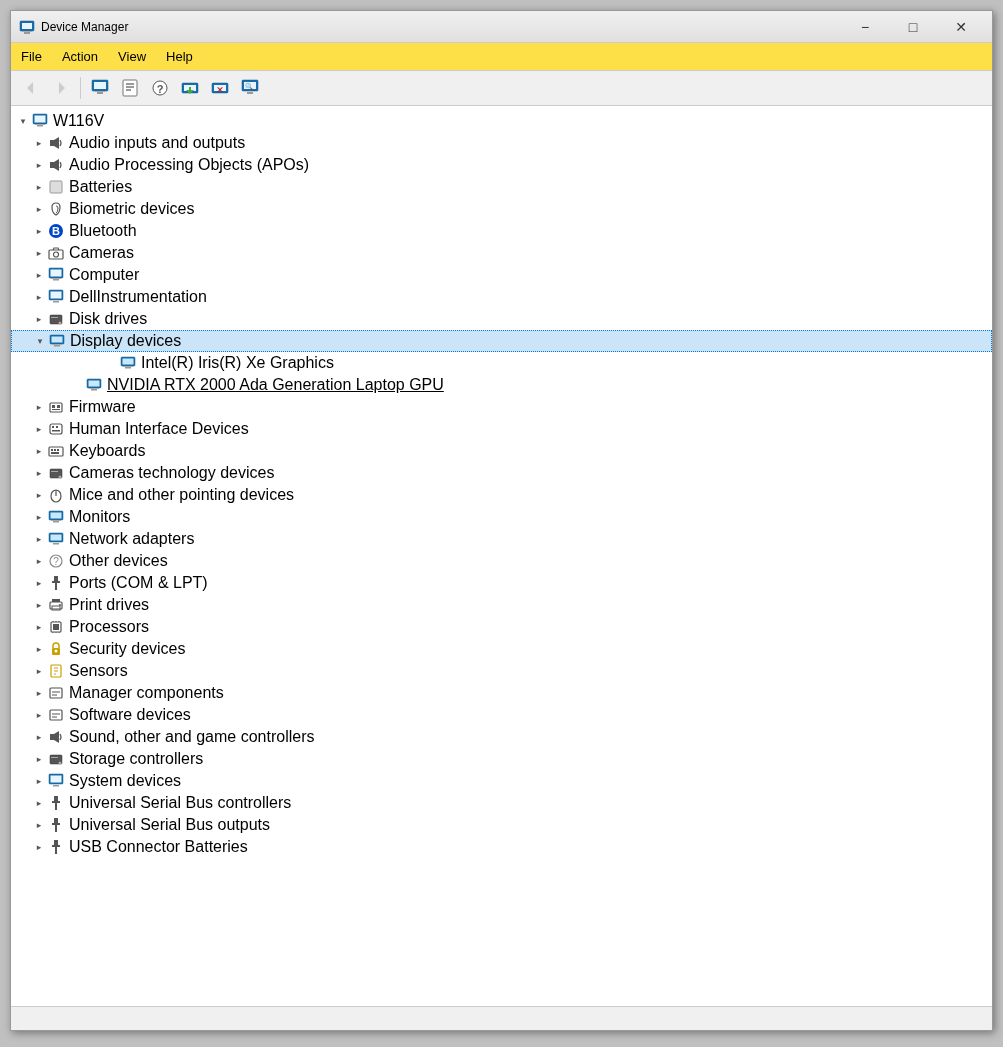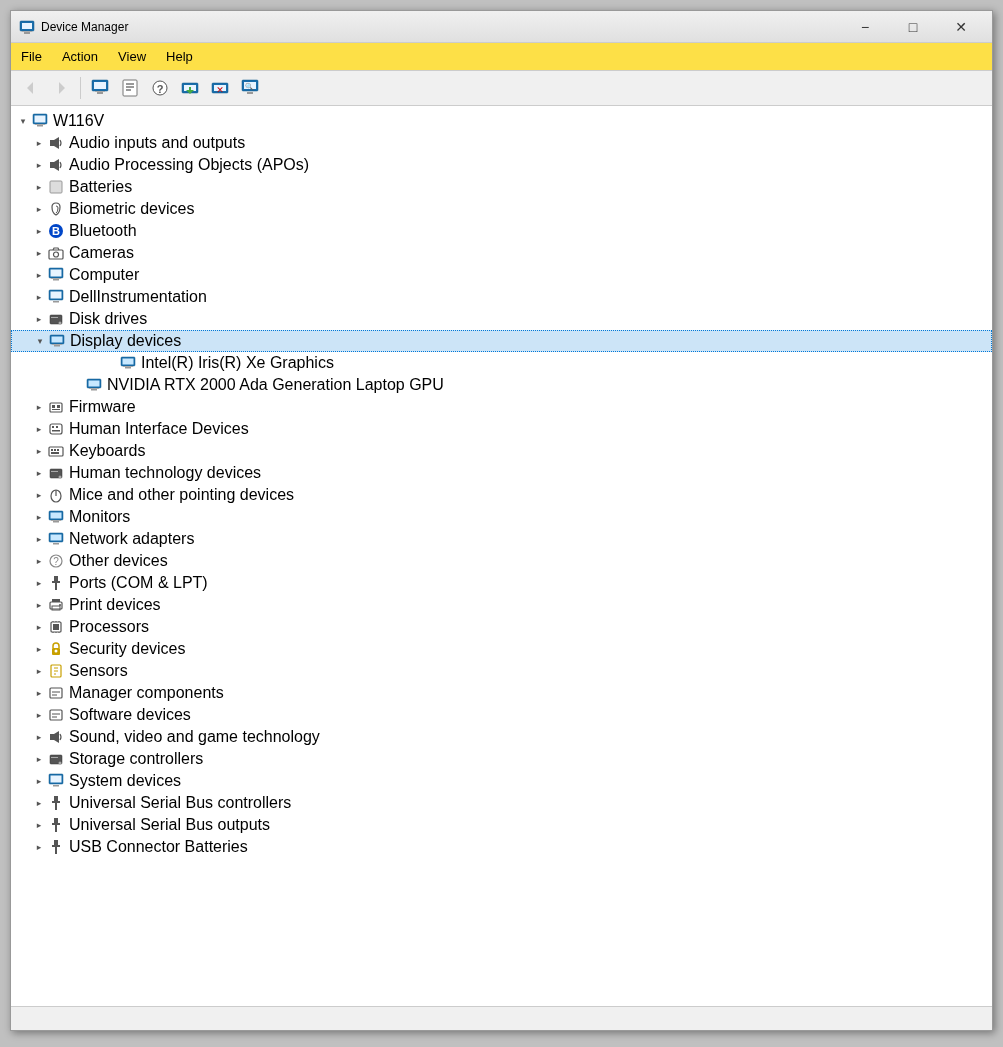--- a/index.html
+++ b/index.html
@@ -370,21 +370,21 @@
             <div class="item-icon">
               <svg width="16" height="16" viewBox="0 0 16 16">
                 <rect x="1" y="2" width="14" height="9" rx="1" fill="#1a6eab" stroke="#0d5a8e" stroke-width="0.5"></rect>
                 <rect x="2.5" y="3.5" width="11" height="6" fill="#c8e8ff"></rect>
                 <rect x="5" y="12" width="6" height="1.5" fill="#999"></rect>
                 <rect x="3" y="11" width="10" height="1" fill="#aaa"></rect>
               </svg>
             </div>
             <span class="item-label">Intel(R) Iris(R) Xe Graphics</span>
           </div>
-          <div class="tree-item" style="padding-left: 58px;">
+          <div class="tree-item" style="padding-left: 58px; text-decoration: underline;">
             <div class="expand-btn" style="visibility: hidden;"></div>
             <div class="item-icon">
               <svg width="16" height="16" viewBox="0 0 16 16">
                 <rect x="1" y="2" width="14" height="9" rx="1" fill="#1a6eab" stroke="#0d5a8e" stroke-width="0.5"></rect>
                 <rect x="2.5" y="3.5" width="11" height="6" fill="#c8e8ff"></rect>
                 <rect x="5" y="12" width="6" height="1.5" fill="#999"></rect>
                 <rect x="3" y="11" width="10" height="1" fill="#aaa"></rect>
               </svg>
             </div>
             <span class="item-label">NVIDIA RTX 2000 Ada Generation Laptop GPU</span>
@@ -428,21 +428,21 @@
           </div>
           <div class="tree-item" style="padding-left: 20px;">
             <div class="expand-btn">▸</div>
             <div class="item-icon">
               <svg width="16" height="16" viewBox="0 0 16 16">
                 <rect x="2" y="4" width="12" height="9" rx="1" fill="#555" stroke="#333" stroke-width="0.5"></rect>
                 <circle cx="12" cy="12" r="1.5" fill="#aaa"></circle>
                 <rect x="3" y="6" width="7" height="1" fill="#aaa"></rect>
               </svg>
             </div>
-            <span class="item-label">Human technology devices</span>
+            <span class="item-label">Cameras technology devices</span>
           </div>
           <div class="tree-item" style="padding-left: 20px;">
             <div class="expand-btn">▸</div>
             <div class="item-icon">
               <svg width="16" height="16" viewBox="0 0 16 16">
                 <ellipse cx="8" cy="9" rx="5" ry="6" fill="none" stroke="#555" stroke-width="1.2"></ellipse>
                 <line x1="8" y1="3" x2="8" y2="9" stroke="#555" stroke-width="1.2"></line>
               </svg>
             </div>
             <span class="item-label">Mice and other pointing devices</span>
@@ -494,21 +494,21 @@
           <div class="tree-item" style="padding-left: 20px;">
             <div class="expand-btn">▸</div>
             <div class="item-icon">
               <svg width="16" height="16" viewBox="0 0 16 16">
                 <rect x="2" y="5" width="12" height="7" rx="1" fill="none" stroke="#555" stroke-width="1.2"></rect>
                 <rect x="4" y="2" width="8" height="3" fill="#555"></rect>
                 <rect x="4" y="9" width="8" height="4" fill="none" stroke="#555" stroke-width="1"></rect>
                 <circle cx="12" cy="8" r="1" fill="#555"></circle>
               </svg>
             </div>
-            <span class="item-label">Print devices</span>
+            <span class="item-label">Print drives</span>
           </div>
           <div class="tree-item" style="padding-left: 20px;">
             <div class="expand-btn">▸</div>
             <div class="item-icon">
               <svg width="16" height="16" viewBox="0 0 16 16">
                 <rect x="3" y="3" width="10" height="10" rx="1" fill="none" stroke="#555" stroke-width="1.2"></rect>
                 <rect x="5" y="5" width="6" height="6" fill="#555"></rect>
                 <line x1="5" y1="2" x2="5" y2="3" stroke="#555" stroke-width="1"></line>
                 <line x1="8" y1="2" x2="8" y2="3" stroke="#555" stroke-width="1"></line>
                 <line x1="11" y1="2" x2="11" y2="3" stroke="#555" stroke-width="1"></line>
@@ -566,21 +566,21 @@
           </div>
           <div class="tree-item" style="padding-left: 20px;">
             <div class="expand-btn">▸</div>
             <div class="item-icon">
               <svg width="16" height="16" viewBox="0 0 16 16">
                 <rect x="2" y="5" width="4" height="6" fill="#555"></rect>
                 <polygon points="6,5 11,2 11,14 6,11" fill="#555"></polygon>
                 <path d="M12,5 Q14,8 12,11" stroke="#555" stroke-width="1.2" fill="none"></path>
               </svg>
             </div>
-            <span class="item-label">Sound, video and game technology</span>
+            <span class="item-label">Sound, other and game controllers</span>
           </div>
           <div class="tree-item" style="padding-left: 20px;">
             <div class="expand-btn">▸</div>
             <div class="item-icon">
               <svg width="16" height="16" viewBox="0 0 16 16">
                 <rect x="2" y="4" width="12" height="9" rx="1" fill="#555" stroke="#333" stroke-width="0.5"></rect>
                 <circle cx="12" cy="12" r="1.5" fill="#aaa"></circle>
                 <rect x="3" y="6" width="7" height="1" fill="#aaa"></rect>
               </svg>
             </div>

